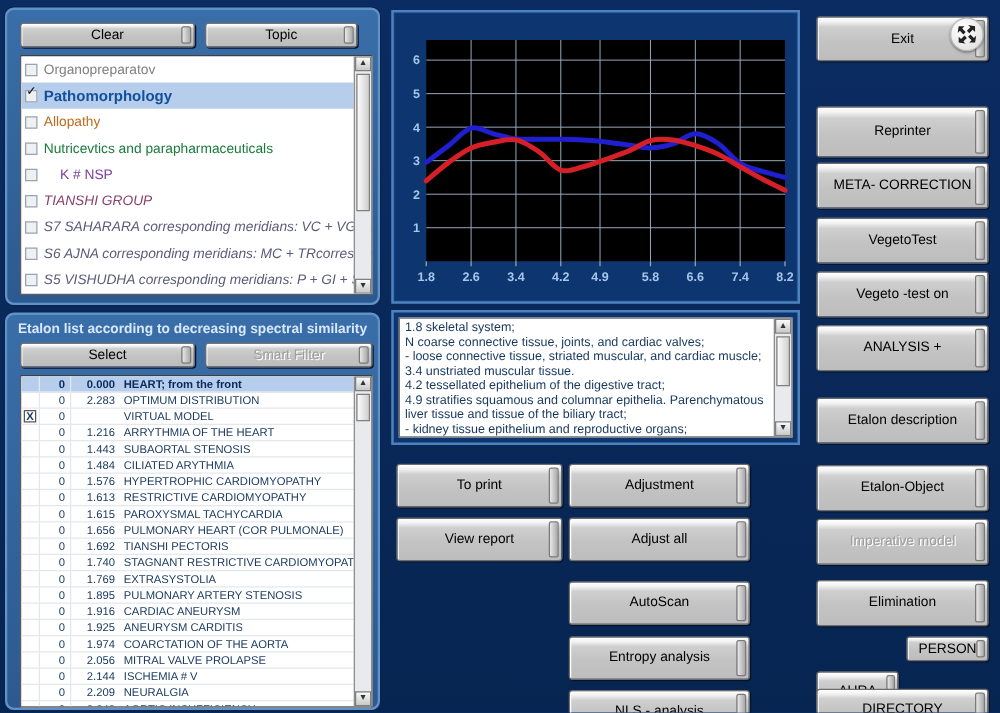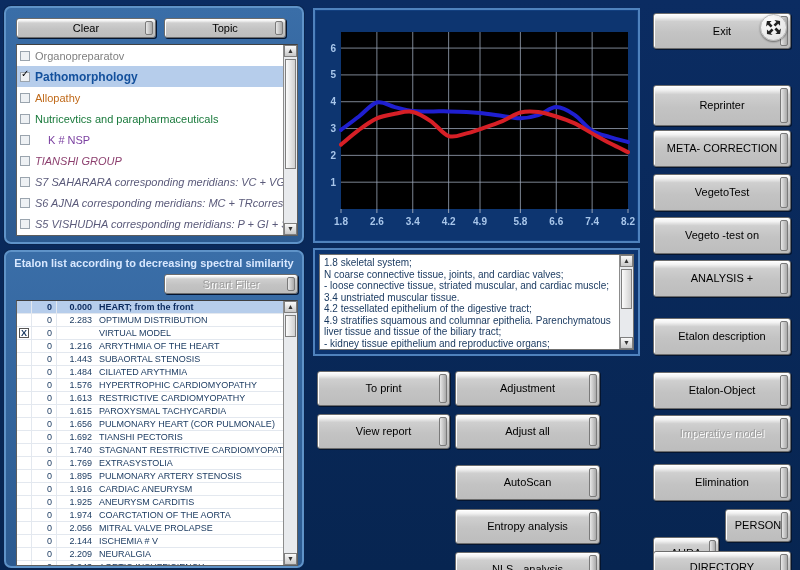--- a/index.html
+++ b/index.html
@@ -211,20 +211,21 @@
         <div class="thumb" style="top:14px; height:110px;"></div>
         <div class="arrow down">▼</div>
       </div>
     </div>
   </div>
 
   <div class="panel" id="panel-bottomleft" style="left:4px; top:250px; width:300px; height:318px;">
 
     <div class="panel-title" style="top:5px;">Etalon list according to decreasing spectral similarity</div>
 
+    <div class="btn" id="btn-select" style="left:10px; top:22px; width:140px; height:20px;">Select</div>
 
     <div class="btn disabled" id="btn-smartfilter" style="left:158px; top:22px; width:134px; height:20px;">Smart Filter</div>
 
     <div class="listbox" id="etalon-listbox" style="left:10px; top:48px; width:282px; height:266px;">
       <div id="etalon-rows" style="position:absolute; left:0; top:0; right:14px;">
           <div class="et-row sel">
             <div class="et-mark"></div>
             <div class="et-num">0</div>
             <div class="et-val">0.000</div>
             <div class="et-name">HEART; from the front</div>
@@ -445,16 +446,16 @@
   <div class="btn" style="left:653px; top:85px; width:138px; height:41px;">Reprinter</div>
   <div class="btn" style="left:653px; top:130px; width:138px; height:37px;">META- CORRECTION</div>
   <div class="btn" style="left:653px; top:174px; width:138px; height:37px;">VegetoTest</div>
   <div class="btn" style="left:653px; top:217px; width:138px; height:37px;">Vegeto -test on</div>
   <div class="btn" style="left:653px; top:260px; width:138px; height:37px;">ANALYSIS +</div>
   <div class="btn" style="left:653px; top:318px; width:138px; height:37px;">Etalon description</div>
   <div class="btn" style="left:653px; top:372px; width:138px; height:37px;">Etalon-Object</div>
   <div class="btn disabled" style="left:653px; top:415px; width:138px; height:37px;">Imperative model</div>
   <div class="btn" style="left:653px; top:464px; width:138px; height:37px;">Elimination</div>
   <div class="btn small-slim" style="left:653px; top:537px; width:66px; height:33px;">AURA</div>
-  <div class="btn small-slim" style="left:725px; top:509px; width:66px; height:33px;">PERSON</div>
+  <div class="btn small-slim" style="left:725px; top:509px; width:66px; height:20px;">PERSON</div>
   <div class="btn" style="left:653px; top:551px; width:138px; height:33px;">DIRECTORY</div>
 
 </div>
 
 </body></html>

